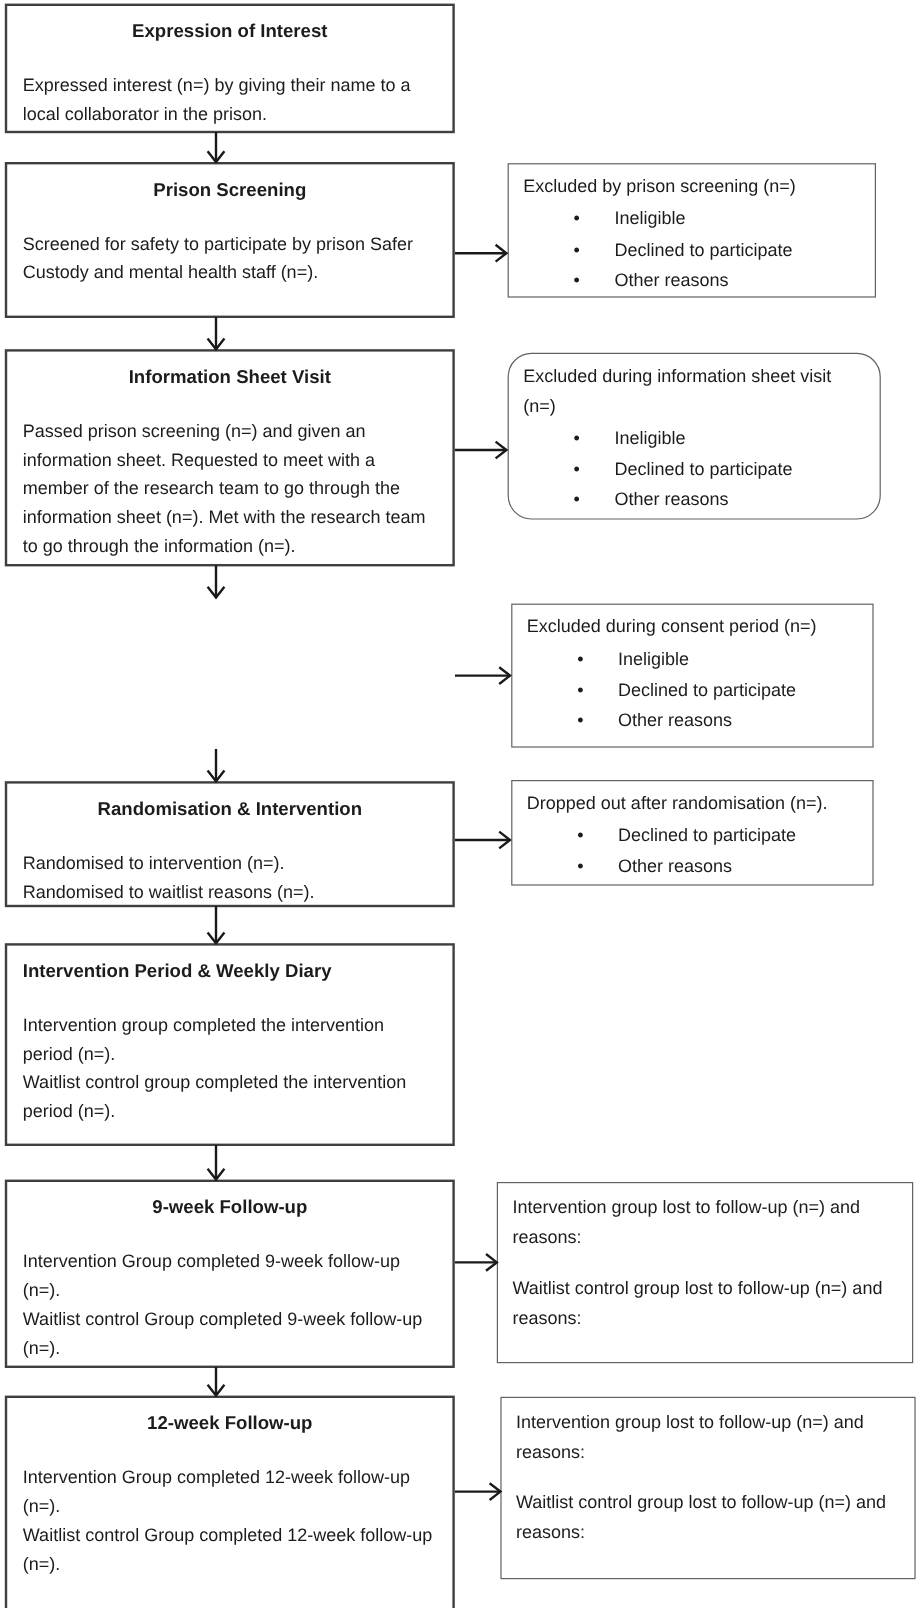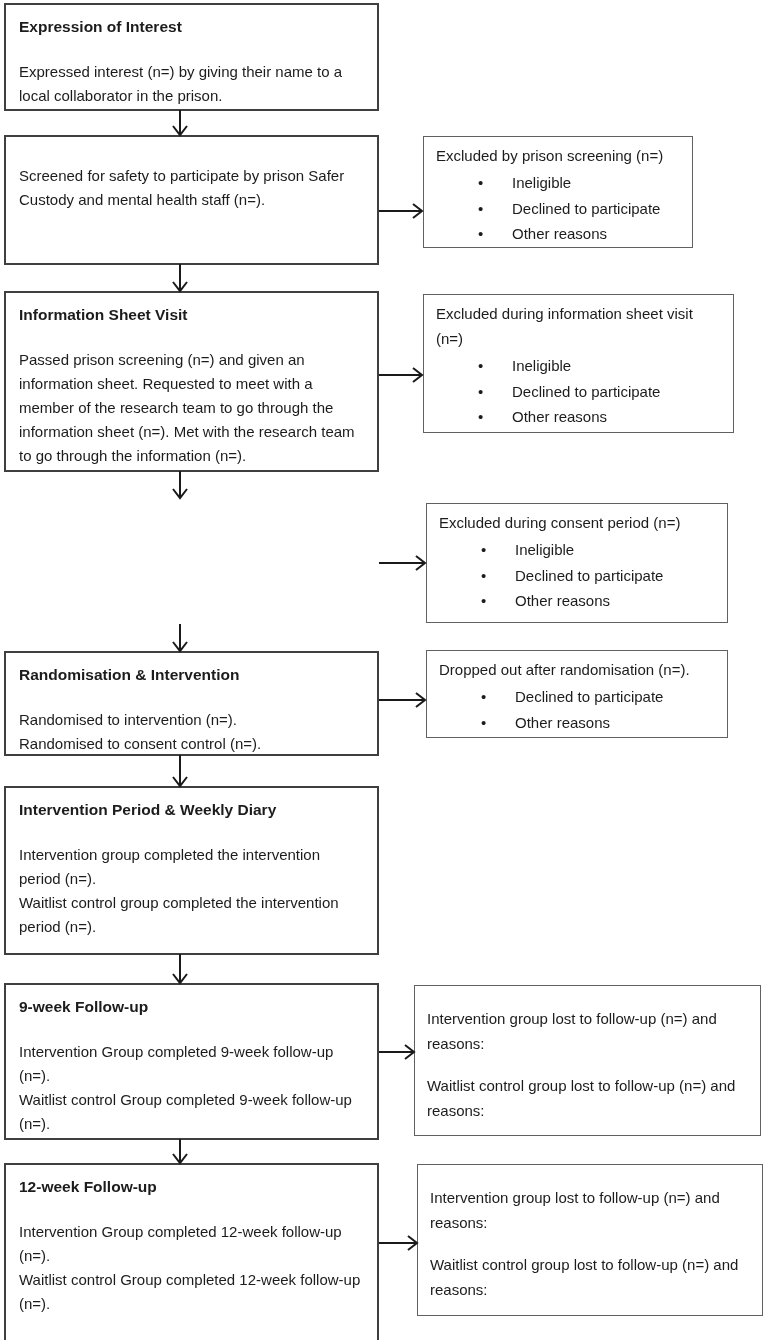--- a/index.html
+++ b/index.html
@@ -19,20 +19,21 @@
     width: 375px;
     border: 2px solid #3f3f3f;
     background: #ffffff;
     box-sizing: border-box;
     padding: 6px 13px 0 13px;
     font-size: 15px;
     line-height: 24px;
   }
   .mtitle {
     font-weight: bold;
+    text-align: center;
     font-size: 15.5px;
     margin-top: 4px;
     line-height: 24px;
   }
   .mtitle.left { text-align: left; }
   .mbox p { margin: 0; }
   .mbox p.first { margin-top: 21px; }
   
   .sbox {
     position: absolute;
@@ -51,72 +52,73 @@
   }
   .sbox li { line-height: 25.5px; }
   .sbox li::before {
     content: "\2022";
     display: inline-block;
     width: 34px;
     font-size: 15px;
   }
   .sbox p { margin: 0; }
   .sbox p.gap { margin-top: 17px; }
-  .sbox.tall { padding-top: 20px; line-height: 25px; }
+  .sbox.tall { padding-top: 8px; line-height: 25px; }
   .arrow { position: absolute; }
   .arrow svg { display: block; }
 </style>
 </head>
 <body>
 
 <div class="page">
 
   <div class="mbox" style="top:3px;height:108px;">
     <div class="mtitle">Expression of Interest</div>
     <p class="first">Expressed interest (n=) by giving their name to a local collaborator in the prison.</p>
   </div>
 
   <div class="mbox" style="top:135px;height:130px;">
+    <div class="mtitle">Prison Screening</div>
     <p class="first">Screened for safety to participate by prison Safer Custody and mental health staff (n=).</p>
   </div>
-  <div class="sbox" style="left:423px;top:136px;width:270px;height:112px;">
+  <div class="sbox" style="left:423px;top:136px;width:307px;height:112px;">
     <p class="shead">Excluded by prison screening (n=)</p>
     <ul>
       <li>Ineligible</li>
       <li>Declined to participate</li>
       <li>Other reasons</li>
     </ul>
   </div>
 
   <div class="mbox" style="top:291px;height:181px;">
     <div class="mtitle">Information Sheet Visit</div>
     <p class="first">Passed prison screening (n=) and given an information sheet. Requested to meet with a member of the research team to go through the information sheet (n=). Met with the research team to go through the information (n=).</p>
   </div>
-  <div class="sbox" style="left:423px;top:294px;width:311px;height:139px;">
+  <div class="sbox" style="left:423px;top:294px;width:311px;height:139px;border-radius:20px;">
     <p class="shead">Excluded during information sheet visit (n=)</p>
     <ul>
       <li>Ineligible</li>
       <li>Declined to participate</li>
       <li>Other reasons</li>
     </ul>
   </div>
 
   <div class="sbox" style="left:426px;top:503px;width:302px;height:120px;">
     <p class="shead">Excluded during consent period (n=)</p>
     <ul>
       <li>Ineligible</li>
       <li>Declined to participate</li>
       <li>Other reasons</li>
     </ul>
   </div>
 
   <div class="mbox" style="top:651px;height:105px;">
     <div class="mtitle">Randomisation &amp; Intervention</div>
     <p class="first">Randomised to intervention (n=).</p>
-    <p>Randomised to consent control (n=).</p>
+    <p>Randomised to waitlist reasons (n=).</p>
   </div>
   <div class="sbox" style="left:426px;top:650px;width:302px;height:88px;">
     <p class="shead">Dropped out after randomisation (n=).</p>
     <ul>
       <li>Declined to participate</li>
       <li>Other reasons</li>
     </ul>
   </div>
 
   <div class="mbox" style="top:786px;height:169px;">

